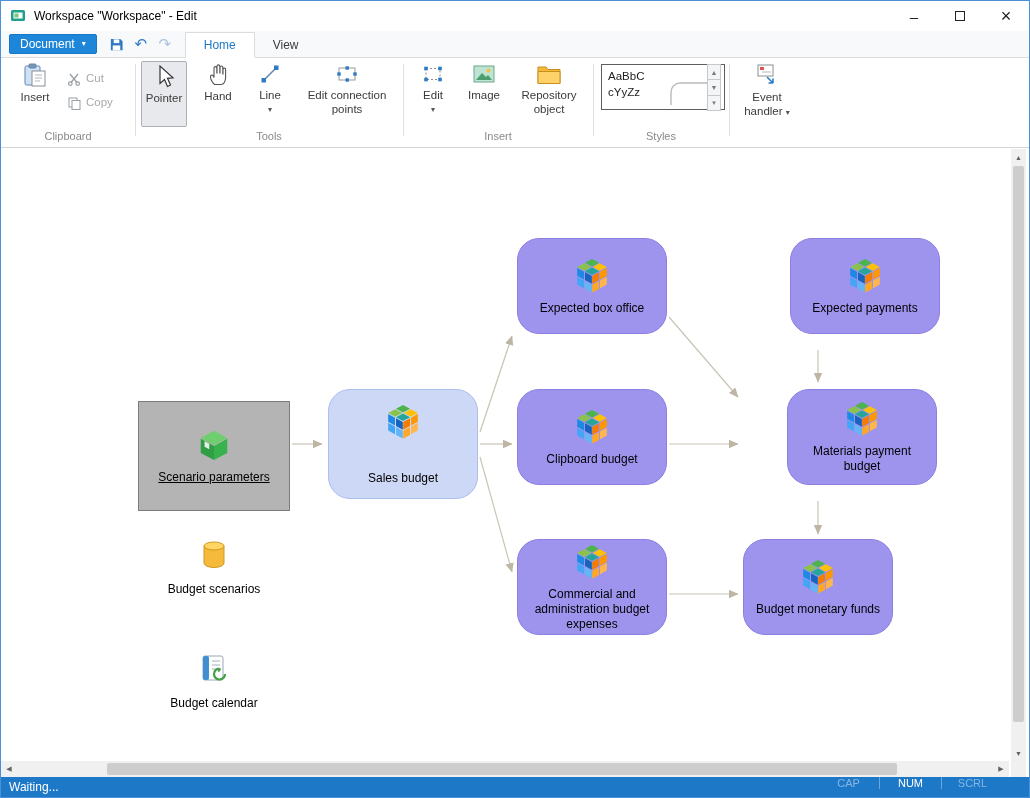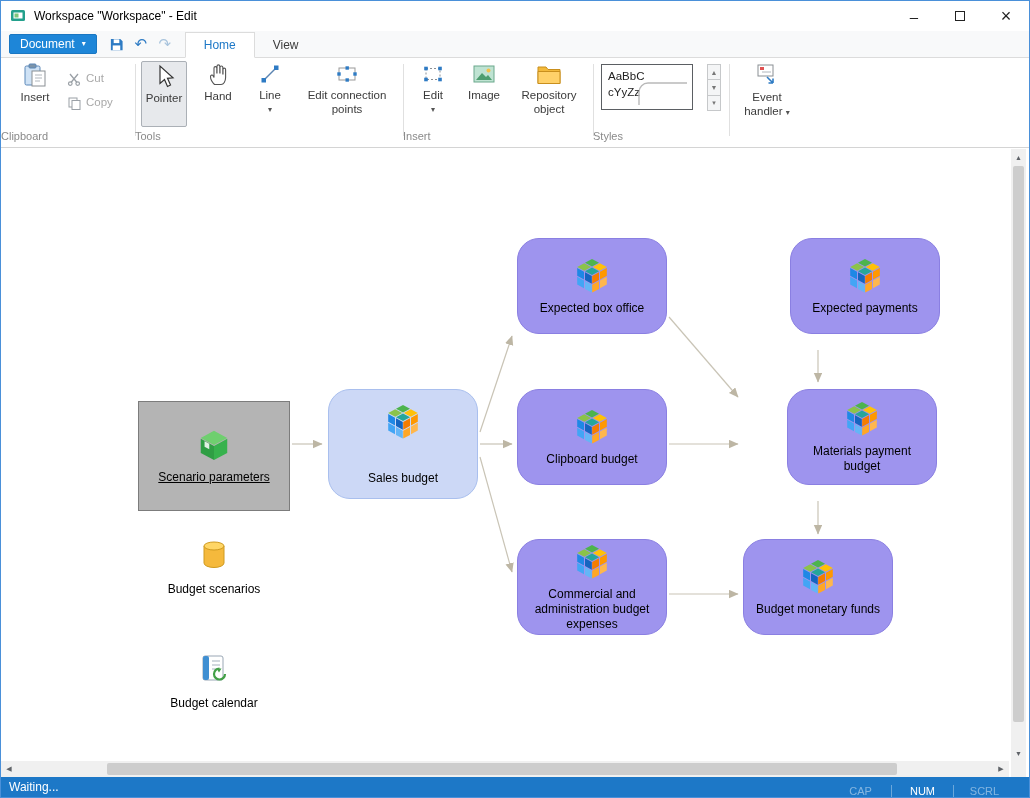--- a/index.html
+++ b/index.html
@@ -22,24 +22,24 @@
   .tab { height:26px; margin-bottom:-1px; padding:0 18px; display:flex; align-items:center; font-size:12px; color:#3c3c3c; }
   .tab.active { background:#fff; border:1px solid #dcdcdc; border-bottom:1px solid #fff; color:#1d78c7; }
   .tab-spacer { width:10px; }
 
   
   .ribbon { position:absolute; top:57px; left:0; right:0; height:90px; background:#fff; border-bottom:1px solid #d4d4d4; }
   .rb-big { position:absolute; top:4px; height:64px; display:flex; flex-direction:column; align-items:center; gap:3px; font-size:11.5px; color:#3b3b3b; text-align:center; line-height:1.2; }
   .rb-big.sel { background:#e7e9ec; border:1px solid #abb0b6; border-radius:2px; top:3px; height:66px; padding-top:2px; }
   .rb-small { position:absolute; display:flex; align-items:flex-start; gap:5px; font-size:11.5px; color:#3b3b3b; }
   .rb-small.disabled { color:#a9a9a9; }
-  .rb-group-label { position:absolute; top:72px; text-align:left; font-size:11px; color:#8a8a8a; }
+  .rb-group-label { position:absolute; top:72px; text-align:center; font-size:11px; color:#8a8a8a; }
   .rb-sep { position:absolute; top:6px; height:72px; width:1px; background:#e0e0e0; }
   .dd { font-size:8px; color:#555; line-height:1; }
-  .gallery { position:absolute; left:600px; top:6px; width:92px; height:46px; background:#fff; border:1.5px solid #5b5f63; }
+  .gallery { position:absolute; left:600px; top:6px; width:124px; height:46px; background:#fff; border:1.5px solid #5b5f63; }
   .gallery-text { position:absolute; left:6px; top:4px; font-size:11.5px; color:#222; line-height:1.35; }
   .gallery-shape { position:absolute; right:3px; bottom:3px; }
   .spinner { position:absolute; left:706px; top:6px; width:14px; height:46px; display:flex; flex-direction:column; }
   .spin-btn { flex:1; border:1px solid #c6c8ca; background:#f4f5f6; font-size:7px; color:#777; display:flex; align-items:center; justify-content:center; margin-bottom:-1px; }
 
   
   .canvas { position:absolute; top:148px; left:0; width:1008px; height:612px; background:#fff; overflow:hidden; }
   .wires { position:absolute; left:0; top:0; }
   .wire { stroke:#c9c4b6; stroke-width:1.2; }
   .node { position:absolute; display:flex; flex-direction:column; align-items:center; justify-content:center; gap:8px; text-align:center; font-size:12px; color:#000; line-height:1.25; }
@@ -62,21 +62,21 @@
   .v-down { left:0; bottom:0; width:15px; height:16px; }
   .h-left { left:0; top:0; width:16px; height:16px; }
   .h-right { right:0; top:0; width:16px; height:16px; }
   .v-thumb { position:absolute; left:2px; top:17px; width:11px; height:556px; background:#cdcdcd; border-radius:2px; }
   .h-thumb { position:absolute; left:106px; top:2px; width:790px; height:12px; background:#cdcdcd; border-radius:2px; }
   .scroll-corner { position:absolute; left:1010px; top:760px; width:15px; height:16px; background:#f0f0f0; }
 
   
   .statusbar { position:absolute; left:0; right:0; bottom:0; height:20px; background:#1d78c7; color:#fff; display:flex; align-items:center; font-size:12px; }
   .status-msg { margin-left:8px; }
-  .ind-wrap { margin-left:auto; margin-right:22px; display:flex; align-items:flex-end; height:100%;gap:8px; }
+  .ind-wrap { margin-left:auto; margin-right:34px; display:flex; align-items:flex-start; height:100%;gap:8px; }
   .ind { width:45px; text-align:center; font-size:11px; color:rgba(255,255,255,.45); }
   .ind.active { color:#fff; }
   .ind-sep { width:1px; height:12px; background:rgba(255,255,255,.35); }
 </style>
 </head>
 <body>
 
 <div class="window">
 
   <svg width="0" height="0" style="position:absolute">

